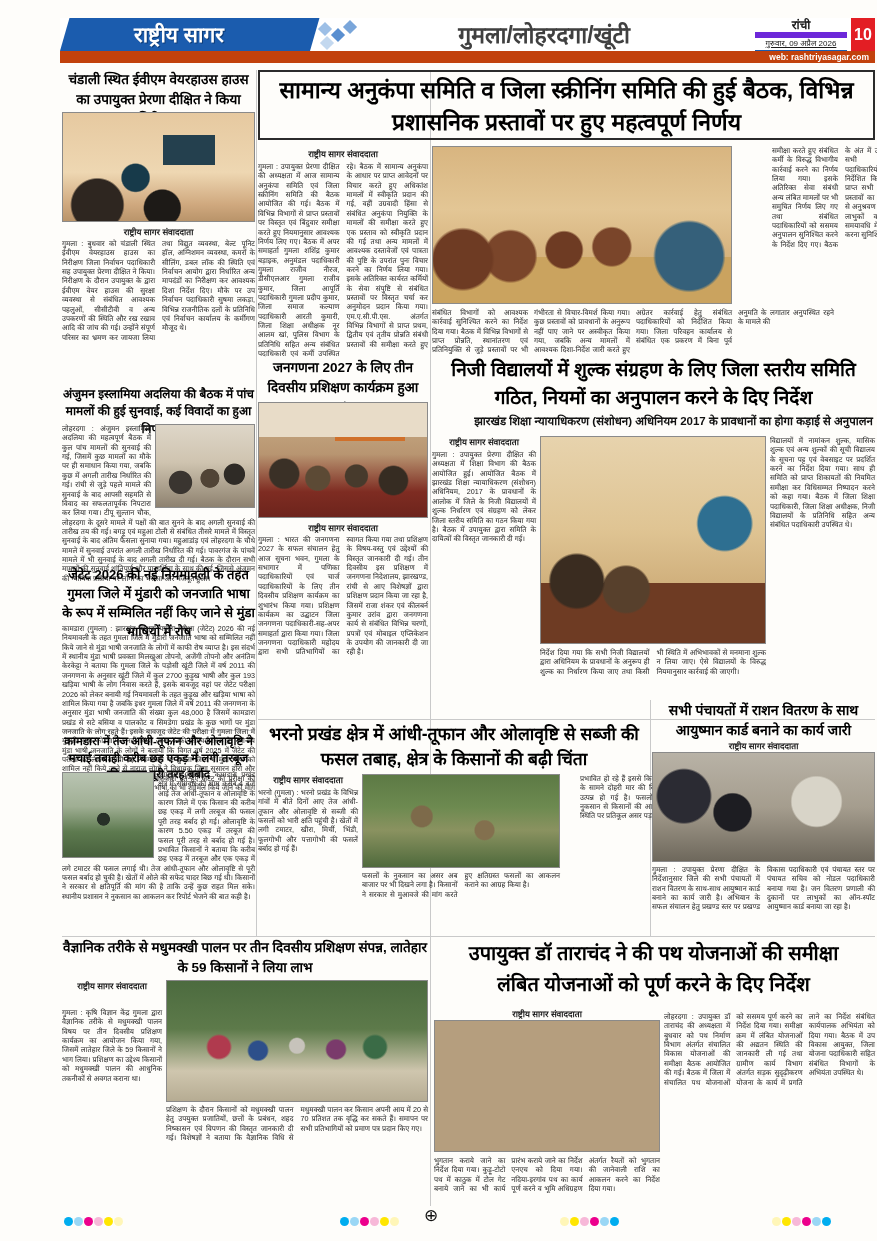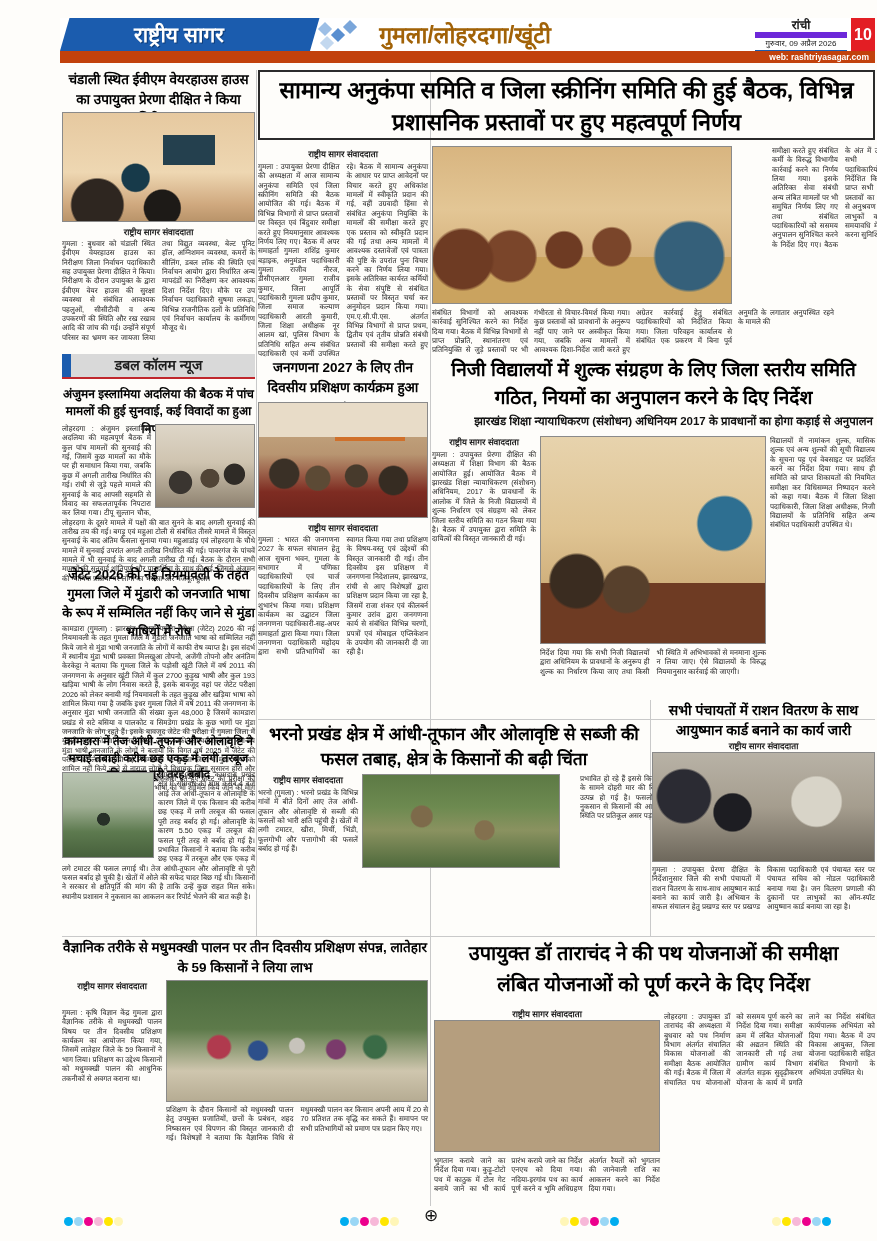--- a/index.html
+++ b/index.html
@@ -3,24 +3,24 @@
 <meta charset="utf-8">
 <style>
   html,body{margin:0;padding:0;background:#ffffff;}
   #page{position:relative;width:877px;height:1241px;background:#fefdfa;font-family:"Liberation Sans",sans-serif;color:#1a1a1a;overflow:hidden;}
   .abs{position:absolute;}
   
   .hdr-top{left:60px;top:18px;width:815px;height:33px;background:#ffffff;}
   .mast{left:60px;top:18px;width:250px;height:33px;background:#1b5cae;transform:skewX(-16deg);transform-origin:bottom left;}
   .mast-text{left:74px;top:20px;width:210px;color:#fff;font-size:21px;font-weight:bold;text-align:center;text-shadow:1px 1px 0 #0d3a75;}
   .deco{width:10px;height:10px;transform:rotate(45deg);position:absolute;}
-  .sec-title{left:300px;top:18px;width:330px;height:33px;font-size:23px;font-weight:bold;text-align:center;line-height:34px;color:#a16207;}
+  .sec-title{left:300px;top:18px;width:330px;height:33px;font-size:23px;font-weight:bold;text-align:right;line-height:34px;color:#404040;}
   .date-box{left:755px;top:19px;width:92px;height:31px;text-align:center;border-bottom:2px solid #1b5cae;}
   .date-city{font-size:12px;font-weight:bold;line-height:13px;border-bottom:6px solid #6d28d9;}
-  .date-line{font-size:8px;line-height:12px;}
+  .date-line{font-size:8px;line-height:12px;text-decoration:underline;}
   .page-num{left:851px;top:18px;width:24px;height:33px;background:#e31e24;color:#fff;font-size:16px;font-weight:bold;text-align:center;line-height:33px;}
   .hdr-strip{left:60px;top:51px;width:815px;height:12px;background:#c2410c;color:#fff;font-size:8.5px;line-height:12px;text-align:right;padding-right:6px;box-sizing:border-box;font-weight:bold;}
   
   .hl{font-weight:bold;color:#000;}
   .byline{font-size:8.5px;font-weight:bold;text-align:center;color:#222;}
   .body-txt{font-size:7.2px;line-height:1.3;text-align:justify;color:#222;}
   .photo{border:1px solid #8a8a8a;box-sizing:border-box;}
   .vrule{width:1px;background:#c9c9c9;}
   .hrule{height:1px;background:#c9c9c9;}
   .cols2{column-count:2;column-gap:7px;}
@@ -173,24 +173,20 @@
 
   <div class="abs hl main-hl">सामान्य अनुकंपा समिति व जिला स्क्रीनिंग समिति की हुई बैठक, विभिन्न प्रशासनिक प्रस्तावों पर हुए महत्वपूर्ण निर्णय</div>
   <div class="abs main-left">
     <div class="byline">राष्ट्रीय सागर संवाददाता</div>
     <div class="body-txt cols2" style="height:198px;margin-top:3px;">गुमला : उपायुक्त प्रेरणा दीक्षित की अध्यक्षता में आज सामान्य अनुकंपा समिति एवं जिला स्क्रीनिंग समिति की बैठक आयोजित की गई। बैठक में विभिन्न विभागों से प्राप्त प्रस्तावों पर विस्तृत एवं बिंदुवार समीक्षा करते हुए नियमानुसार आवश्यक निर्णय लिए गए। बैठक में अपर समाहर्ता गुमला शशिंद्र कुमार बड़ाइक, अनुमंडल पदाधिकारी गुमला राजीव नीरज, डीसीएलआर गुमला राजीव कुमार, जिला आपूर्ति पदाधिकारी गुमला प्रदीप कुमार, जिला समाज कल्याण पदाधिकारी आरती कुमारी, जिला शिक्षा अधीक्षक नूर आलम खां, पुलिस विभाग के प्रतिनिधि सहित अन्य संबंधित पदाधिकारी एवं कर्मी उपस्थित रहे। बैठक में सामान्य अनुकंपा के आधार पर प्राप्त आवेदनों पर विचार करते हुए अधिकांश मामलों में स्वीकृति प्रदान की गई, वहीं उग्रवादी हिंसा से संबंधित अनुकंपा नियुक्ति के मामलों की समीक्षा करते हुए एक प्रस्ताव को स्वीकृति प्रदान की गई तथा अन्य मामलों में आवश्यक दस्तावेजों एवं पात्रता की पुष्टि के उपरांत पुनः विचार करने का निर्णय लिया गया। इसके अतिरिक्त कार्यरत कर्मियों के सेवा संपुष्टि से संबंधित प्रस्तावों पर विस्तृत चर्चा कर अनुमोदन प्रदान किया गया। एम.ए.सी.पी.एस. अंतर्गत विभिन्न विभागों से प्राप्त प्रथम, द्वितीय एवं तृतीय प्रोन्नति संबंधी प्रस्तावों की समीक्षा करते हुए नियमानुसार स्वीकृति प्रदान की गई तथा</div>
   </div>
   <div class="abs photo photo-main"></div>
   <div class="abs body-txt cols3 main-under">संबंधित विभागों को आवश्यक कार्रवाई सुनिश्चित करने का निर्देश दिया गया। बैठक में विभिन्न विभागों से प्राप्त प्रोन्नति, स्थानांतरण एवं प्रतिनियुक्ति से जुड़े प्रस्तावों पर भी गंभीरता से विचार-विमर्श किया गया। कुछ प्रस्तावों को प्रावधानों के अनुरूप नहीं पाए जाने पर अस्वीकृत किया गया, जबकि अन्य मामलों में आवश्यक दिशा-निर्देश जारी करते हुए अग्रेतर कार्रवाई हेतु संबंधित पदाधिकारियों को निर्देशित किया गया। जिला परिवहन कार्यालय से संबंधित एक प्रकरण में बिना पूर्व अनुमति के लगातार अनुपस्थित रहने के मामले की</div>
   <div class="abs body-txt cols2 main-right">समीक्षा करते हुए संबंधित कर्मी के विरुद्ध विभागीय कार्रवाई करने का निर्णय लिया गया। इसके अतिरिक्त सेवा संबंधी अन्य लंबित मामलों पर भी समुचित निर्णय लिए गए तथा संबंधित पदाधिकारियों को ससमय अनुपालन सुनिश्चित करने के निर्देश दिए गए। बैठक के अंत में उपायुक्त द्वारा सभी संबंधित पदाधिकारियों को निर्देशित किया गया कि प्राप्त सभी आवेदनों एवं प्रस्तावों का नियमित रूप से अनुश्रवण करें तथा पात्र लाभुकों को निर्धारित समयावधि में लाभ प्रदान करना सुनिश्चित करें।</div>
 
-  <div class="abs banner">
-    <div class="banner-blue"></div>
-    <div class="banner-text">डबल कॉलम न्यूज</div>
-  </div>
 
   <div class="abs hl anj-hl">अंजुमन इस्लामिया अदलिया की बैठक में पांच मामलों की हुई सुनवाई, कई विवादों का हुआ निपटारा</div>
   <div class="abs body-txt anj-body">
     <span class="photo photo-anjuman" style="display:block;"></span>
     <span>लोहरदगा : अंजुमन इस्लामिया अदलिया की महत्वपूर्ण बैठक में कुल पांच मामलों की सुनवाई की गई, जिसमें कुछ मामलों का मौके पर ही समाधान किया गया, जबकि कुछ में अगली तारीख निर्धारित की गई। रांची से जुड़े पहले मामले की सुनवाई के बाद आपसी सहमति से विवाद का सफलतापूर्वक निपटारा कर लिया गया। टीपू सुल्तान चौक, लोहरदगा के दूसरे मामले में पक्षों की बात सुनने के बाद अगली सुनवाई की तारीख तय की गई। बगड़ू एवं महुआ टोली से संबंधित तीसरे मामले में विस्तृत सुनवाई के बाद अंतिम फैसला सुनाया गया। महुआडांड़ एवं लोहरदगा के चौथे मामले में सुनवाई उपरांत अगली तारीख निर्धारित की गई। पावरगंज के पांचवें मामले में भी सुनवाई के बाद अगली तारीख दी गई। बैठक के दौरान सभी मामलों की सुनवाई शांतिपूर्ण और पारदर्शिता के साथ की गई, जिससे अंजुमन की न्यायिक प्रक्रिया पर लोगों का भरोसा और मजबूत हुआ।</span>
   </div>
 
   <div class="abs hl jtet-hl">जेटेट 2026 की नई नियमावली के तहत गुमला जिले में मुंडारी को जनजाति भाषा के रूप में सम्मिलित नहीं किए जाने से मुंडा भाषियों में रोष</div>
   <div class="abs body-txt jtet-body">कामडारा (गुमला) : झारखंड शिक्षक पात्रता परीक्षा (जेटेट) 2026 की नई नियमावली के तहत गुमला जिले में मुंडारी जनजाति भाषा को सम्मिलित नहीं किये जाने से मुंडा भाषी जनजाति के लोगों में काफी रोष व्याप्त है। इस संदर्भ में स्थानीय मुंडा भाषी प्रवक्ता मिलखुआ तोपनो, अजेंगी तोपनो और अनंतिम केरकेट्टा ने बताया कि गुमला जिले के पड़ोसी खूंटी जिले में वर्ष 2011 की जनगणना के अनुसार खूंटी जिले में कुल 2700 कुड़ुख भाषी और कुल 193 खड़िया भाषी के लोग निवास करते हैं, इसके बावजूद वहां पर जेटेट परीक्षा 2026 को लेकर बनायी गई नियमावली के तहत कुड़ुख और खड़िया भाषा को शामिल किया गया है जबकि इधर गुमला जिले में वर्ष 2011 की जनगणना के अनुसार मुंडा भाषी जनजाति की संख्या कुल 48,000 है जिसमें कामडारा प्रखंड से सटे बसिया व पालकोट व सिमडेगा प्रखंड के कुछ भागों पर मुंडा जनजाति के लोग रहते हैं। इसके बावजूद जेटेट की परीक्षा में गुमला जिला में मुंडारी भाषा को शामिल नहीं किया जाना काफी आश्चर्यजनक है। स्थानीय मुंडा भाषी जनजाति के लोगों ने बताया कि विगत वर्ष 2025 में जेटेट की परीक्षा को लेकर बनायी गई नियमावली पर गुमला जिला में मुंडा भाषा को शामिल नहीं किये जाने से नाराज लोगों ने विधायक जिगा सुसारन होरो और उपायुक्त गुमला को इस संदर्भ में जानकारी देते हुए जेटेट की परीक्षा की बनाये जाने वाली नियमावली में मुंडा भाषा को भी शामिल किये जाने की मांग किया गया था।</div>
 
@@ -214,20 +210,21 @@
   <div class="abs photo photo-school"></div>
   <div class="abs body-txt cols2 sch-center-below">निर्देश दिया गया कि सभी निजी विद्यालयों द्वारा अधिनियम के प्रावधानों के अनुरूप ही शुल्क का निर्धारण किया जाए तथा किसी भी स्थिति में अभिभावकों से मनमाना शुल्क न लिया जाए। ऐसे विद्यालयों के विरुद्ध नियमानुसार कार्रवाई की जाएगी।</div>
   <div class="abs body-txt sch-right">विद्यालयों में नामांकन शुल्क, मासिक शुल्क एवं अन्य शुल्कों की सूची विद्यालय के सूचना पट्ट एवं वेबसाइट पर प्रदर्शित करने का निर्देश दिया गया। साथ ही समिति को प्राप्त शिकायतों की नियमित समीक्षा कर विधिसम्मत निष्पादन करने को कहा गया। बैठक में जिला शिक्षा पदाधिकारी, जिला शिक्षा अधीक्षक, निजी विद्यालयों के प्रतिनिधि सहित अन्य संबंधित पदाधिकारी उपस्थित थे।</div>
 
   <div class="abs hl bha-hl">भरनो प्रखंड क्षेत्र में आंधी-तूफान और ओलावृष्टि से सब्जी की फसल तबाह, क्षेत्र के किसानों की बढ़ी चिंता</div>
   <div class="abs bha-col1">
     <div class="byline">राष्ट्रीय सागर संवाददाता</div>
     <div class="body-txt" style="margin-top:3px;">भरनो (गुमला) : भरनो प्रखंड के विभिन्न गांवों में बीते दिनों आए तेज आंधी-तूफान और ओलावृष्टि से सब्जी की फसलों को भारी क्षति पहुंची है। खेतों में लगी टमाटर, खीरा, मिर्ची, भिंडी, फूलगोभी और पत्तागोभी की फसलें बर्बाद हो गई हैं।</div>
   </div>
   <div class="abs photo photo-bharno"></div>
+  <div class="abs body-txt cols2 bha-center-below">फसलों के नुकसान का असर अब बाजार पर भी दिखने लगा है। किसानों ने सरकार से मुआवजे की मांग करते हुए क्षतिग्रस्त फसलों का आकलन कराने का आग्रह किया है।</div>
   <div class="abs body-txt bha-col3">प्रभावित हो रहे हैं इससे किसानों के सामने दोहरी मार की स्थिति उत्पन्न हो गई है। फसलों के नुकसान से किसानों की आर्थिक स्थिति पर प्रतिकूल असर पड़ा है।</div>
 
   <div class="abs hl rat-hl">सभी पंचायतों में राशन वितरण के साथ आयुष्मान कार्ड बनाने का कार्य जारी</div>
   <div class="abs byline rat-byline">राष्ट्रीय सागर संवाददाता</div>
   <div class="abs photo photo-ration"></div>
   <div class="abs body-txt cols2 rat-body">गुमला : उपायुक्त प्रेरणा दीक्षित के निर्देशानुसार जिले की सभी पंचायतों में राशन वितरण के साथ-साथ आयुष्मान कार्ड बनाने का कार्य जारी है। अभियान के सफल संचालन हेतु प्रखण्ड स्तर पर प्रखण्ड विकास पदाधिकारी एवं पंचायत स्तर पर पंचायत सचिव को नोडल पदाधिकारी बनाया गया है। जन वितरण प्रणाली की दुकानों पर लाभुकों का ऑन-स्पॉट आयुष्मान कार्ड बनाया जा रहा है।</div>
 
   <div class="abs hl bee-hl">वैज्ञानिक तरीके से मधुमक्खी पालन पर तीन दिवसीय प्रशिक्षण संपन्न, लातेहार के 59 किसानों ने लिया लाभ</div>
   <div class="abs bee-col1">
     <div class="byline">राष्ट्रीय सागर संवाददाता</div>

